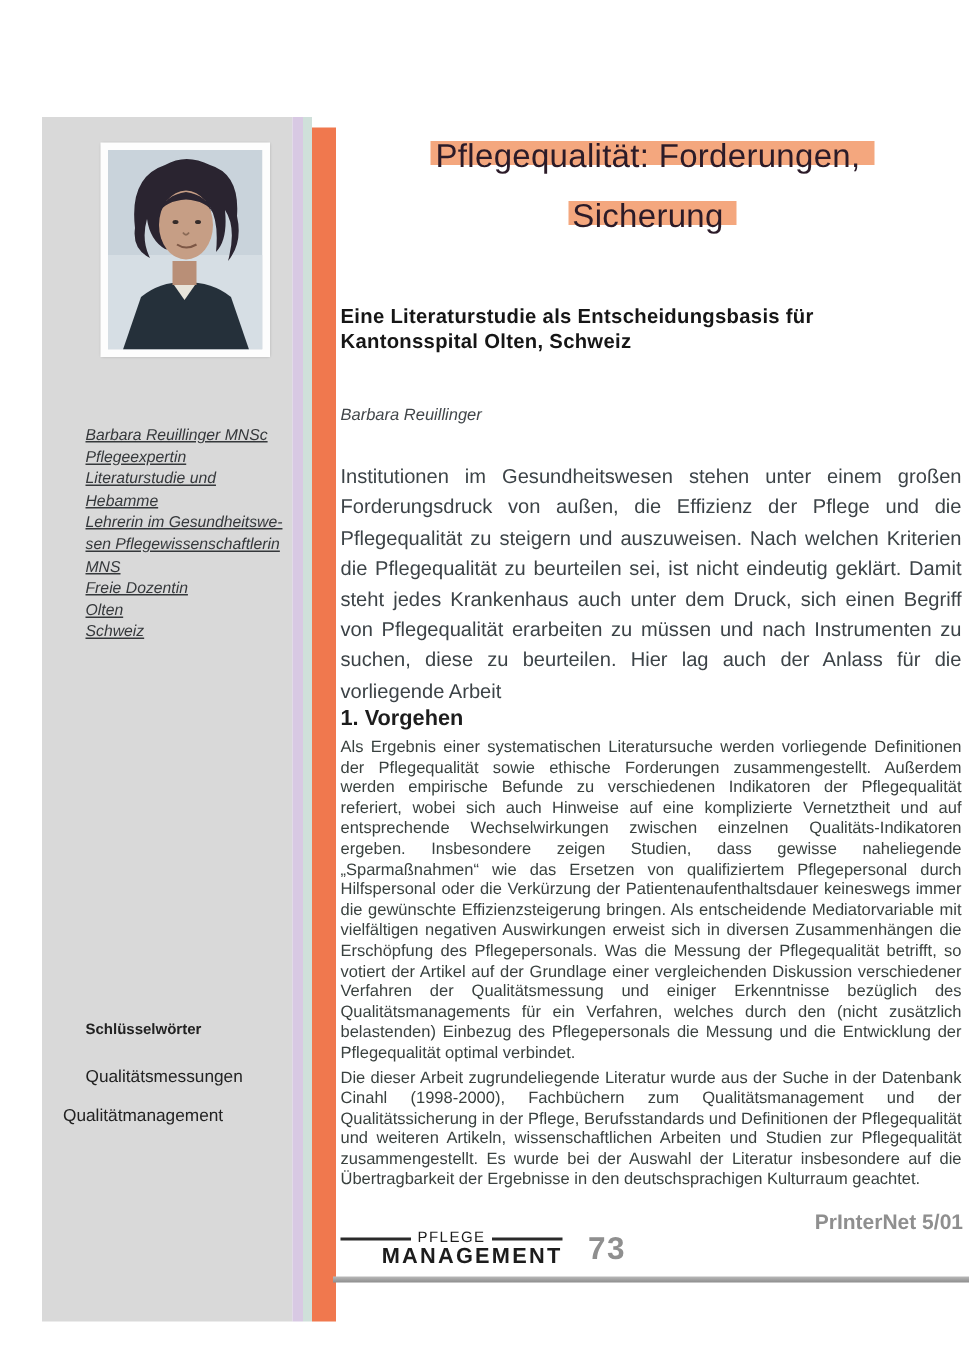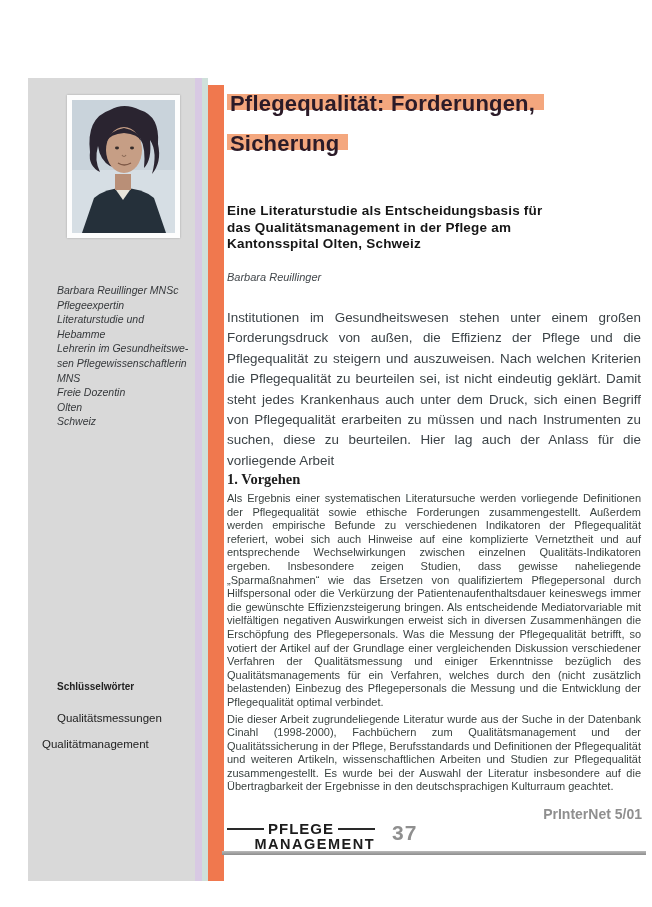--- a/index.html
+++ b/index.html
@@ -15,49 +15,49 @@
   .strip-mint { left:202px; top:78px; width:6px; height:803px; background:#cfe0da; }
   .strip-orange { left:208px; top:85px; width:16px; height:796px; background:#f0784e; }
 
   
   .photo-frame { left:67px; top:95px; width:113px; height:143px; background:#fdfdfd;
     box-shadow:0 0 2px rgba(0,0,0,.25); padding:0; }
   .photo-frame svg { position:absolute; left:5px; top:5px; }
 
   
   .author-info { left:57px; top:283px; width:138px; font-style:italic;
-    font-size:10.5px; line-height:14.6px; color:#35383b; }
+    font-size:10.5px; line-height:14.6px; color:#35383b;text-decoration:underline; }
   .kw-label { left:57px; top:681px; font-weight:bold; font-size:10px; color:#222; }
   .kw1 { left:57px; top:712px; font-size:11.5px; color:#222; }
   .kw2 { left:42px; top:738px; font-size:11.5px; color:#222; }
 
   
   .title-block { left:227px; top:84px; width:416px; }
-  .title-line { height:40px; line-height:40px; font-size:22px; font-weight:bold;
-    color:#2b1b28; letter-spacing:.2px; white-space:nowrap; }
+  .title-line { height:40px; line-height:40px; font-size:22px; font-weight:normal;
+    color:#2b1b28; letter-spacing:.2px; white-space:nowrap;text-align:center; }
   .title-line span {
     background-image:linear-gradient(#f4a77e,#f4a77e);
     background-size:100% 16px; background-repeat:no-repeat;
     background-position:left 0 bottom 6px; padding:0 9px 0 3px;
   }
   .subtitle { left:227px; top:203px; width:413px; font-weight:bold;
     font-size:13.5px; line-height:16.5px; color:#161616; letter-spacing:.2px; }
   .byline { left:227px; top:271px; font-style:italic; font-size:11px; color:#41464a; }
   .abstract { left:227px; top:308px; width:414px; 
     font-size:13.4px; line-height:20.4px; text-align:justify; color:#3c4347; }
-  .sec-heading { left:227px; top:471px; font-weight:bold; font-size:14.5px; color:#1d1d1d;font-family:Liberation Serif, serif; }
+  .sec-heading { left:227px; top:471px; font-weight:bold; font-size:14.5px; color:#1d1d1d; }
   .bodytext { left:227px; top:492px; width:414px; font-size:11px;
     line-height:13.6px; text-align:justify; color:#39413f; }
   .bodytext p { margin:0 0 3px 0; }
 
   
   .footer-logo { left:227px; top:820px; width:148px; color:#1c1c1c; }
   .logo-top { display:flex; align-items:center; gap:4px; }
   .logo-rule { flex:1; height:2px; background:#2a2a2a; }
-  .logo-line1 { font-weight:bold; font-size:15px; letter-spacing:1px; }
+  .logo-line1 { font-weight:normal; font-size:10px; letter-spacing:1px; }
   .logo-line2 { font-weight:bold; font-size:14.5px; letter-spacing:1.5px; text-align:right; margin-top:-1px; }
   .page-number { left:392px; top:821px; font-weight:bold; font-size:21px; color:#8f8f8f; letter-spacing:1px; }
   .issue-label { left:530px; top:806px; width:112px; font-weight:bold; font-size:14px;
     color:#8f8f8f; text-align:right; }
   .footer-rule { left:222px; top:851px; width:424px; height:4px;
     background:linear-gradient(#b9b9b9,#8d8d8d); }
 </style>
 </head>
 <body>
 
@@ -105,21 +105,20 @@
 <div class="abs kw1">Qualitätsmessungen</div>
 <div class="abs kw2">Qualitätmanagement</div>
 
 <div class="abs title-block">
   <div class="title-line"><span>Pflegequalität: Forderungen,</span></div>
   <div class="title-line"><span>Sicherung</span></div>
 </div>
 
 <div class="abs subtitle">
   <div>Eine Literaturstudie als Entscheidungsbasis für</div>
-  <div>das Qualitätsmanagement in der Pflege am</div>
   <div>Kantonsspital Olten, Schweiz</div>
 </div>
 
 <div class="abs byline">Barbara Reuillinger</div>
 
 <div class="abs abstract">Institutionen im Gesundheitswesen stehen unter einem großen Forderungsdruck von außen, die Effizienz der Pflege und die Pflegequalität zu steigern und auszuweisen. Nach welchen Kriterien die Pflegequalität zu beurteilen sei, ist nicht eindeutig geklärt. Damit steht jedes Krankenhaus auch unter dem Druck, sich einen Begriff von Pflegequalität erarbeiten zu müssen und nach Instrumenten zu suchen, diese zu beurteilen. Hier lag auch der Anlass für die vorliegende Arbeit</div>
 
 <div class="abs sec-heading">1. Vorgehen</div>
 <div class="abs bodytext">
   <p>Als Ergebnis einer systematischen Literatursuche werden vorliegende Definitionen der Pflegequalität sowie ethische Forderungen zusammengestellt. Außerdem werden empirische Befunde zu verschiedenen Indikatoren der Pflegequalität referiert, wobei sich auch Hinweise auf eine komplizierte Vernetztheit und auf entsprechende Wechselwirkungen zwischen einzelnen Qualitäts-Indikatoren ergeben. Insbesondere zeigen Studien, dass gewisse naheliegende „Sparmaßnahmen“ wie das Ersetzen von qualifiziertem Pflegepersonal durch Hilfspersonal oder die Verkürzung der Patientenaufenthaltsdauer keineswegs immer die gewünschte Effizienzsteigerung bringen. Als entscheidende Mediatorvariable mit vielfältigen negativen Auswirkungen erweist sich in diversen Zusammenhängen die Erschöpfung des Pflegepersonals. Was die Messung der Pflegequalität betrifft, so votiert der Artikel auf der Grundlage einer vergleichenden Diskussion verschiedener Verfahren der Qualitätsmessung und einiger Erkenntnisse bezüglich des Qualitätsmanagements für ein Verfahren, welches durch den (nicht zusätzlich belastenden) Einbezug des Pflegepersonals die Messung und die Entwicklung der Pflegequalität optimal verbindet.</p>
@@ -127,15 +126,15 @@
 </div>
 
 <div class="abs footer-logo">
   <div class="logo-top">
     <div class="logo-rule"></div>
     <div class="logo-line1">PFLEGE</div>
     <div class="logo-rule"></div>
   </div>
   <div class="logo-line2">MANAGEMENT</div>
 </div>
-<div class="abs page-number">37</div>
+<div class="abs page-number">73</div>
 <div class="abs issue-label">PrInterNet 5/01</div>
 <div class="abs footer-rule"></div>
 
 </body></html>

